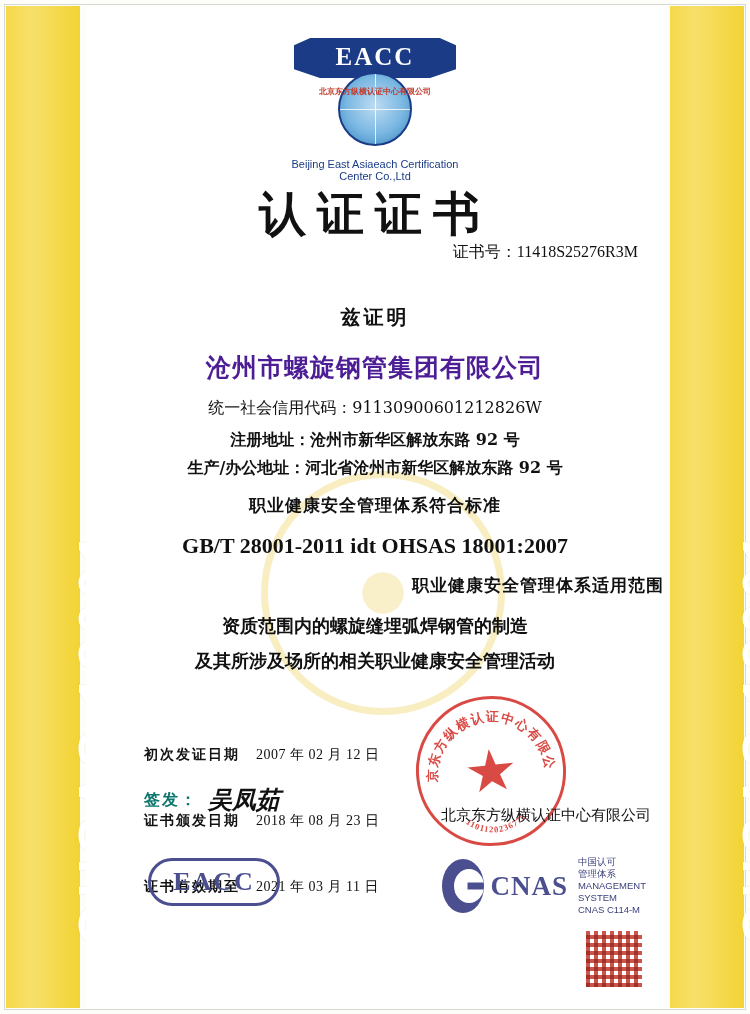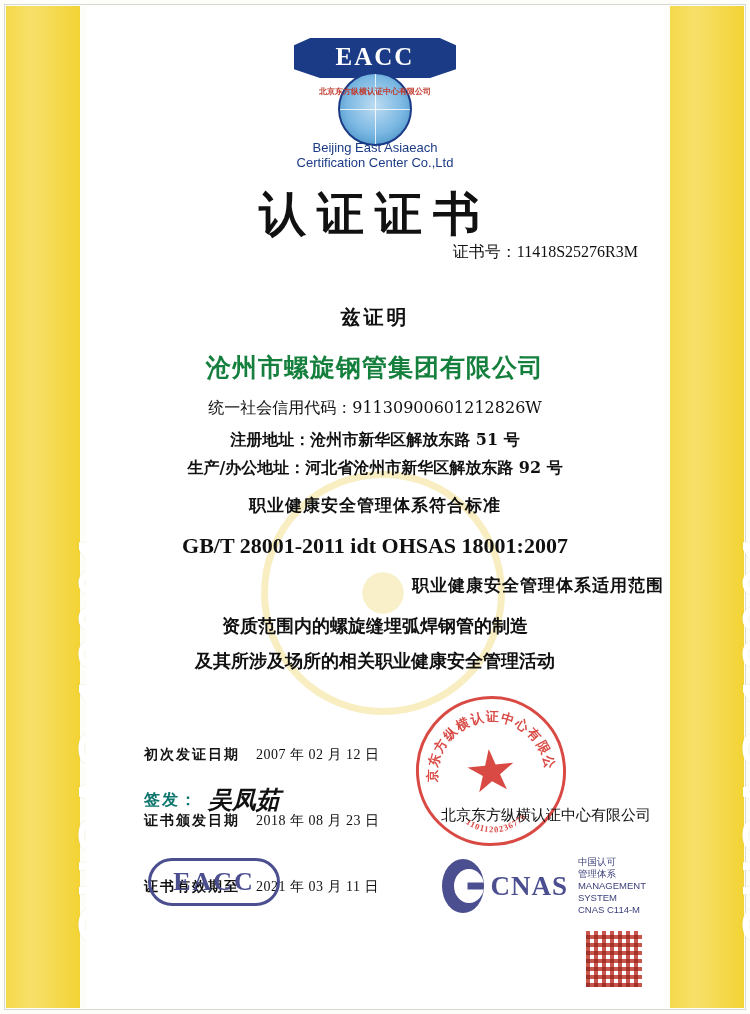--- a/index.html
+++ b/index.html
@@ -148,24 +148,24 @@
     top: 52px;
     width: 120px;
     text-align: center;
     font-size: 8px;
     color: #c0392b;
     font-weight: bold;
   }
   .logo-en {
     position: absolute;
     left: 50%; margin-left: -95px;
-    top: 106px;
+    top: 124px;
     width: 190px;
     text-align: center;
-    font-size: 13px;
+    font-size: 11px;
     color: #1b3b86;
   }
   
   .title {
     position: absolute;
     left: 0; right: 0;
     top: 152px;
     text-align: center;
     font-family: "DejaVu Serif", serif;
     font-weight: bold;
@@ -193,21 +193,21 @@
     letter-spacing: 3px;
     font-family: "DejaVu Serif", serif;
   }
   .company {
     position: absolute;
     left: 0; right: 0;
     top: 345px;
     text-align: center;
     font-size: 25px;
     font-weight: bold;
-    color: #15803d;
+    color: #4c1d95;
     letter-spacing: 1px;
     font-family: "DejaVu Serif", serif;
   }
   .line {
     position: absolute;
     left: 0; right: 0;
     text-align: center;
     color: #111;
     font-family: "DejaVu Serif", serif;
   }
@@ -422,21 +422,21 @@
     <div class="title">认证证书</div>
 
     <div class="cert-no">
       <span>证书号：</span><span>11418S25276R3M</span>
     </div>
 
     <div class="zizhengming">兹证明</div>
     <div class="company">沧州市螺旋钢管集团有限公司</div>
 
     <div class="line l-credit">统一社会信用代码：91130900601212826W</div>
-    <div class="line l-addr1">注册地址：沧州市新华区解放东路 51 号</div>
+    <div class="line l-addr1">注册地址：沧州市新华区解放东路 92 号</div>
     <div class="line l-addr2">生产/办公地址：河北省沧州市新华区解放东路 92 号</div>
 
     <div class="line l-std-label">职业健康安全管理体系符合标准</div>
     <div class="line l-std">GB/T 28001-2011 idt OHSAS 18001:2007</div>
 
     <div class="line l-scope-label">职业健康安全管理体系适用范围</div>
     <div class="line l-scope1">资质范围内的螺旋缝埋弧焊钢管的制造</div>
     <div class="line l-scope2">及其所涉及场所的相关职业健康安全管理活动</div>
 
     <div class="dates">

